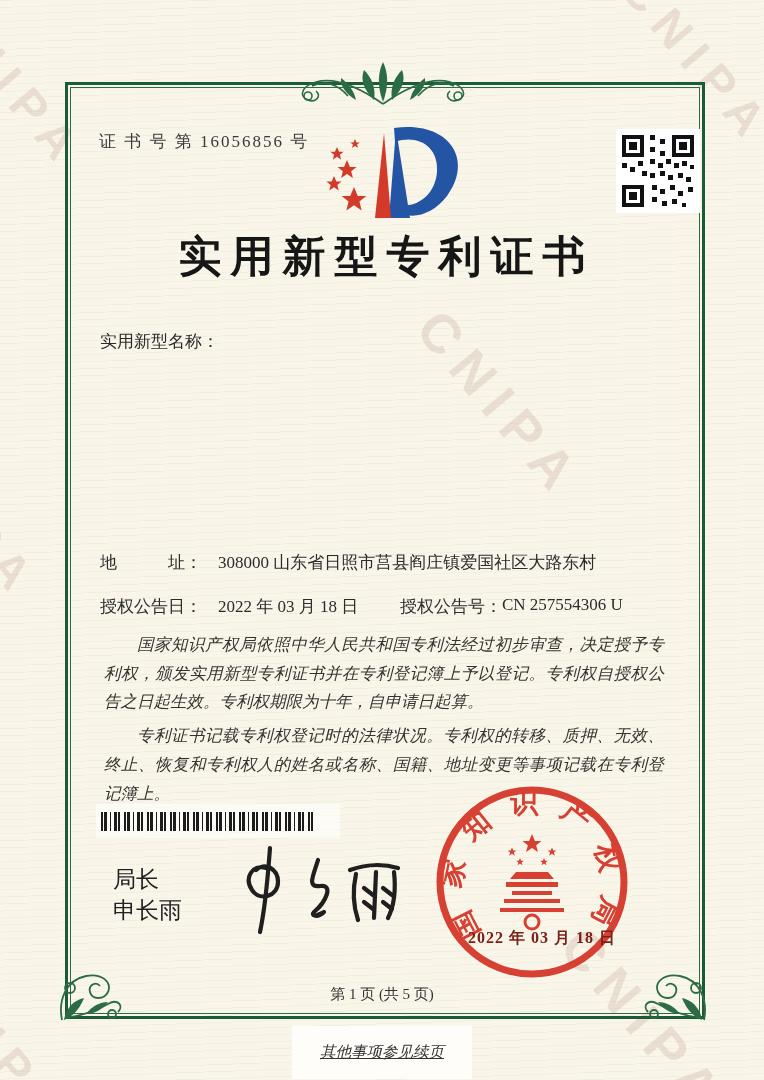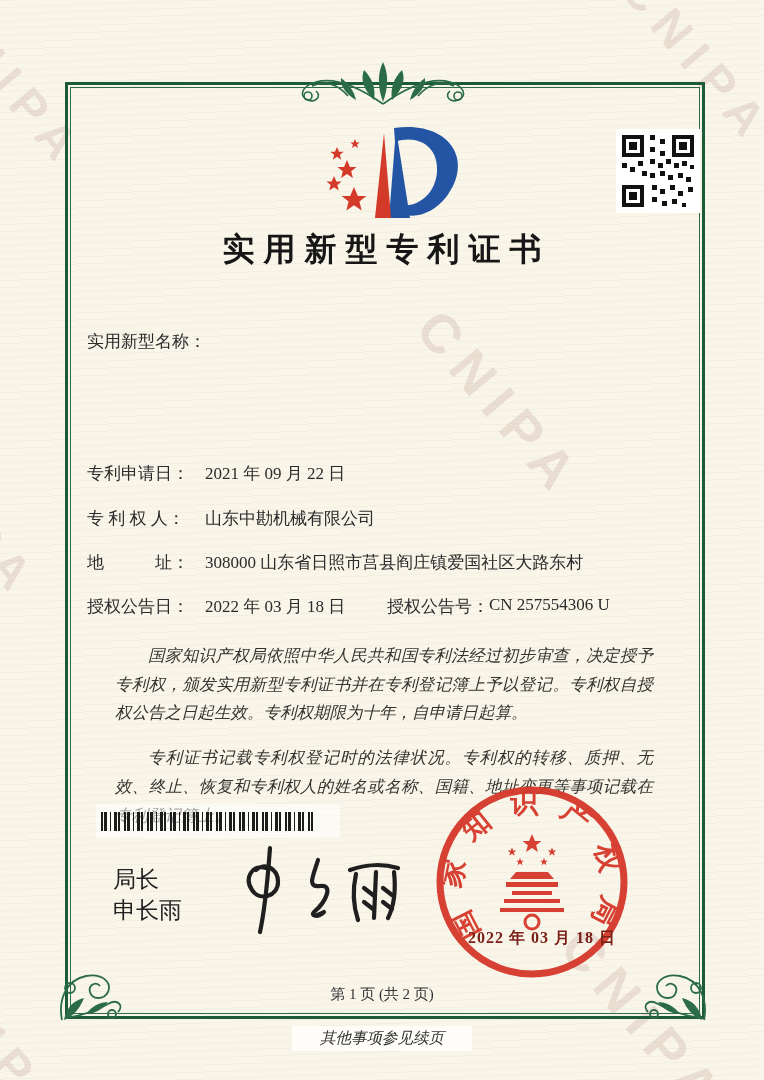--- a/index.html
+++ b/index.html
@@ -23,56 +23,56 @@
   .frame{
     position:absolute;left:65px;top:82px;width:634px;height:931px;
     border:3px solid #1c5b38;
   }
   .frame-inner{position:absolute;inset:2px;border:1px solid #2b6c46;}
   .cert-no{position:absolute;left:99px;top:130px;font-size:17px;letter-spacing:2px;color:#3a3a3a;}
   .logo{position:absolute;left:297px;top:116px;width:182px;height:110px;}
   .qr{position:absolute;left:616px;top:129px;width:84px;height:84px;background:#fdfdfb;}
   .title{
     position:absolute;left:0;top:228px;width:764px;text-align:center;
-    font-size:32px;font-weight:700;letter-spacing:9px;padding-left:9px;
+    font-size:43px;font-weight:700;letter-spacing:9px;padding-left:9px;
     box-sizing:border-box;color:#161616;
   }
-  .field-row{position:absolute;left:87px;width:570px;display:flex;font-size:17px;color:#2b2b2b;white-space:nowrap;}
+  .field-row{position:absolute;left:100px;width:570px;display:flex;font-size:17px;color:#2b2b2b;white-space:nowrap;}
   .flabel{flex:none;width:118px;}
   .flabel2{flex:none;}
   .fvalue{flex:none;}
   .fvalue.w1{width:182px;}
   .body-text{
     position:absolute;left:99px;top:626px;width:570px;
     font-size:16.5px;line-height:1.74;color:#35332f;font-style:italic;
     text-align:justify;
   }
-  .body-text p{margin:16px;text-indent:2em;}
+  .body-text p{margin:5px;text-indent:2em;}
   .barcode-strip{position:absolute;left:96px;top:804px;width:244px;height:34px;background:rgba(255,255,255,0.55);}
   .barcode{
     position:absolute;left:101px;top:812px;width:212px;height:19px;
     background:repeating-linear-gradient(90deg,
       #1c1c1c 0 2px, transparent 2px 3px,
       #1c1c1c 3px 6px, transparent 6px 9px,
       #1c1c1c 9px 10px, transparent 10px 13px,
       #1c1c1c 13px 16px, transparent 16px 17px,
       #1c1c1c 17px 19px, transparent 19px 23px);
   }
   .signer{position:absolute;left:113px;top:864px;font-size:23px;line-height:31px;color:#222;}
   .signature-svg{position:absolute;left:214px;top:840px;}
   .seal-svg{position:absolute;left:432px;top:782px;opacity:0.95;}
   .seal-date{
     position:absolute;left:468px;top:928px;width:170px;
     font-size:16px;font-weight:700;letter-spacing:1px;color:#7b2018;
   }
   .page-info{position:absolute;left:0;top:985px;width:764px;text-align:center;font-size:15px;color:#333;}
   .cont-note-wrap{position:absolute;left:0;top:1026px;width:764px;text-align:center;}
   .cont-note{
-    display:inline-block;background:#fefdf9;padding:2px 28px;
-    font-size:15.5px;font-style:italic;color:#333;
+    display:inline-block;background:#fefdf9;padding:16px 28px;
+    font-size:15.5px;font-style:italic;color:#333;text-decoration:underline;
   }
   .ornament-top{position:absolute;left:278px;top:56px;}
   .ornament-bl{position:absolute;left:56px;top:968px;}
   .ornament-br{position:absolute;left:638px;top:968px;transform:scaleX(-1);}
 </style>
 </head>
 <body>
 
 <div class="page">
   <div class="guilloche"></div>
@@ -124,20 +124,21 @@
       <path d="M10,50 C22,48 38,44 52,36 C62,30 68,38 62,44"></path>
       <circle cx="14" cy="20" r="5"></circle>
       <circle cx="56" cy="46" r="4"></circle>
     </g>
     <g fill="#2b6c46">
       <path d="M8,52 C10,40 18,32 28,30 C24,40 18,48 8,52 Z"></path>
       <path d="M30,46 C36,38 44,34 52,34 C46,42 38,46 30,46 Z"></path>
     </g>
   </svg>
 
+  <div class="cert-no">证 书 号 第 16056856 号</div>
 
   <svg class="logo" viewBox="0 0 182 110">
     <path d="M97,12 C150,4 178,42 150,80 C132,104 102,106 96,86 C114,96 138,82 140,56 C142,30 120,18 98,26 Z" fill="#2355a4"></path>
     <polygon points="99,13 92,102 113,102" fill="#2355a4"></polygon>
     <polygon points="87,17 78,102 94,102" fill="#d43a2a"></polygon>
     <g fill="#d43a2a">
       <path transform="translate(57,84) scale(13)" d="M0,-1 L0.294,-0.309 L0.951,-0.309 L0.419,0.118 L0.588,0.809 L0,0.4 L-0.588,0.809 L-0.419,0.118 L-0.951,-0.309 L-0.294,-0.309 Z"></path>
       <path transform="translate(37,68) scale(8)" d="M0,-1 L0.294,-0.309 L0.951,-0.309 L0.419,0.118 L0.588,0.809 L0,0.4 L-0.588,0.809 L-0.419,0.118 L-0.951,-0.309 L-0.294,-0.309 Z"></path>
       <path transform="translate(50,54) scale(10)" d="M0,-1 L0.294,-0.309 L0.951,-0.309 L0.419,0.118 L0.588,0.809 L0,0.4 L-0.588,0.809 L-0.419,0.118 L-0.951,-0.309 L-0.294,-0.309 Z"></path>
       <path transform="translate(40,38) scale(7)" d="M0,-1 L0.294,-0.309 L0.951,-0.309 L0.419,0.118 L0.588,0.809 L0,0.4 L-0.588,0.809 L-0.419,0.118 L-0.951,-0.309 L-0.294,-0.309 Z"></path>
@@ -186,28 +187,20 @@
         <rect x="56" y="70" width="5" height="5"></rect>
         <rect x="66" y="74" width="4" height="4"></rect>
     </g>
   </svg>
 
   <div class="title">实用新型专利证书</div>
 
   <div class="field-row" style="top:330px">
     <span class="flabel">实用新型名称：</span>
   </div>
-  <div class="field-row" style="top:462px">
-    <span class="flabel">专利申请日：</span>
-    <span class="fvalue">2021 年 09 月 22 日</span>
-  </div>
-  <div class="field-row" style="top:507px">
-    <span class="flabel">专 利 权 人：</span>
-    <span class="fvalue">山东中勘机械有限公司</span>
-  </div>
   <div class="field-row" style="top:551px">
     <span class="flabel">地　　　址：</span>
     <span class="fvalue">308000 山东省日照市莒县阎庄镇爱国社区大路东村</span>
   </div>
   <div class="field-row" style="top:595px">
     <span class="flabel">授权公告日：</span>
     <span class="fvalue w1">2022 年 03 月 18 日</span>
     <span class="flabel2">授权公告号：</span>
     <span class="fvalue">CN 257554306 U</span>
   </div>
@@ -258,17 +251,17 @@
       <polygon points="78,97 122,97 116,90 84,90" stroke="none"></polygon>
       <rect x="74" y="100" width="52" height="5" stroke="none"></rect>
       <rect x="80" y="109" width="40" height="4" stroke="none"></rect>
       <rect x="72" y="117" width="56" height="4" stroke="none"></rect>
       <rect x="68" y="126" width="64" height="4" stroke="none"></rect>
       <circle cx="100" cy="140" r="7" fill="none" stroke-width="3"></circle>
     </g>
   </svg>
   <div class="seal-date">2022 年 03 月 18 日</div>
 
-  <div class="page-info">第 1 页 (共 2 页)</div>
+  <div class="page-info">第 1 页 (共 5 页)</div>
   <div class="cont-note-wrap">
     <span class="cont-note">其他事项参见续页</span>
   </div>
 </div>
 
 </body></html>

